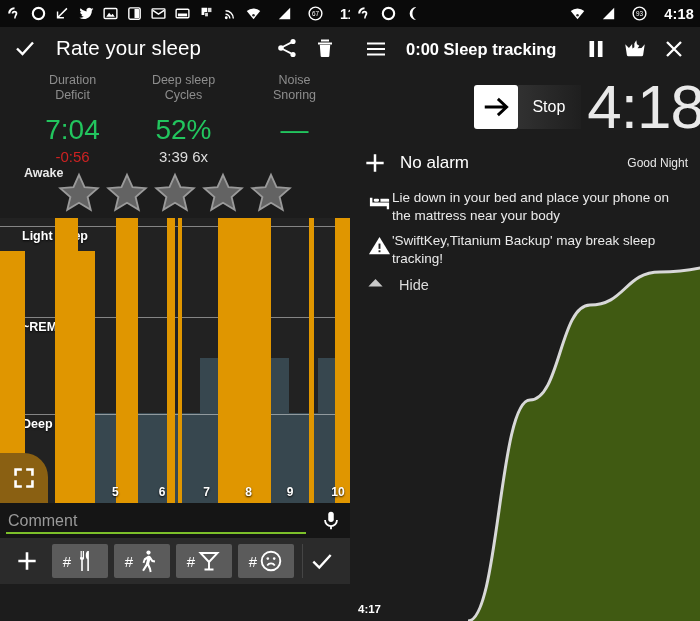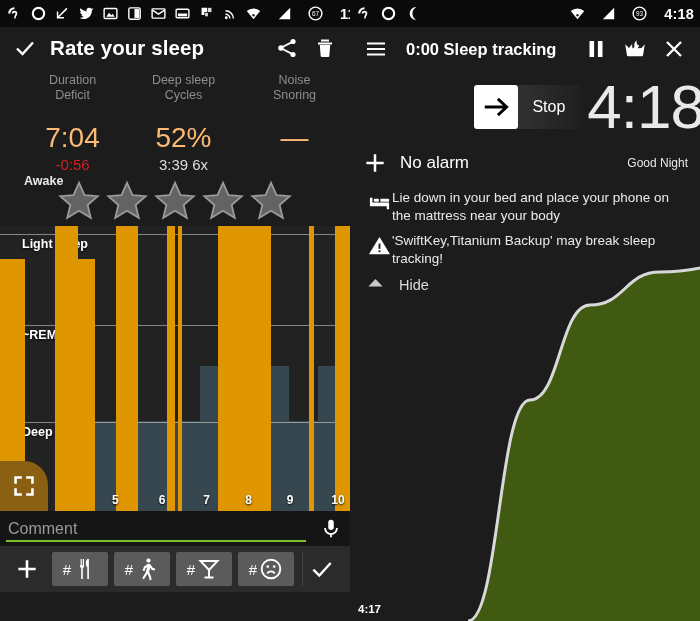--- a/index.html
+++ b/index.html
@@ -26,34 +26,34 @@
   .sb-ico { width: 17px; height: 17px; display: block; }
   .sb-time { font-size: 14.5px; font-weight: 600; letter-spacing: .2px; margin-left: 2px; }
 
   
   .appbar {
     height: 42px; display: flex; align-items: center;
     padding: 0 12px; gap: 12px; color: #fff;
     background: #1c1c1c;
   }
   .appbar .title {
-    font-size: 20.5px; font-weight: bold; flex: 1;
-    letter-spacing: .1px;
+    font-size: 20.5px; font-weight: normal; flex: 1;
+    margin-left: 6px; letter-spacing: .1px;
   }
   .appbar .act { width: 26px; height: 26px; display: flex; align-items: center; justify-content: center; }
 
   
   .stats { display: flex; padding: 4px 0 0 17px; background: #1c1c1c; }
   .stat { flex: 1; text-align: center; }
   .stat .cap {
     font-size: 12.5px; color: #8d8d8d; line-height: 15px;
   }
   .stat .big {
-    font-size: 28px; color: #fdba74; font-weight: 400;
-    line-height: 34px; margin-top: 18px;
+    font-size: 28px; color: #22c55e; font-weight: 400;
+    line-height: 34px; margin-top: 10px;
   }
   .stat .sub { font-size: 15px; line-height: 19px; color: #ddd; }
   .stat .sub.neg { color: #cc2222; }
   .stat.noise .big { font-size: 28px; }
 
   
   .starrow {
     position: relative; height: 52px;
     display: flex; align-items: center; justify-content: center;
     gap: 4px; background: #1c1c1c;

